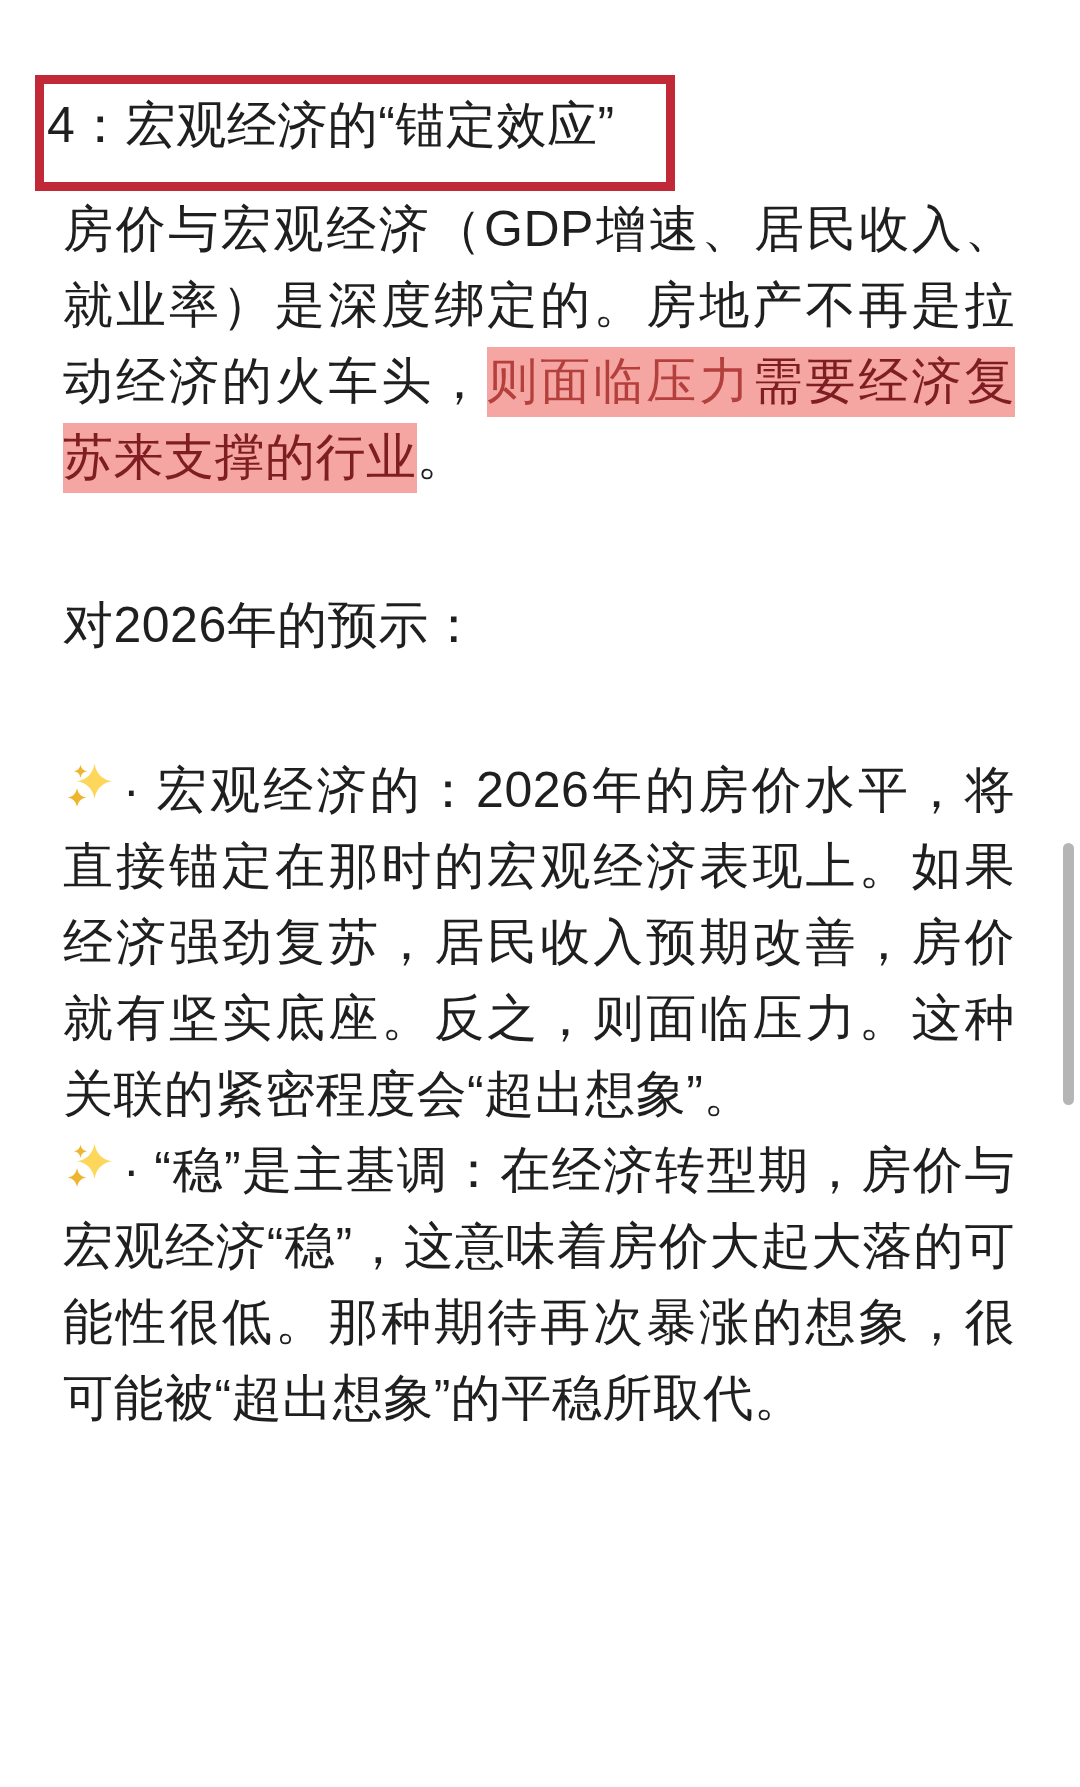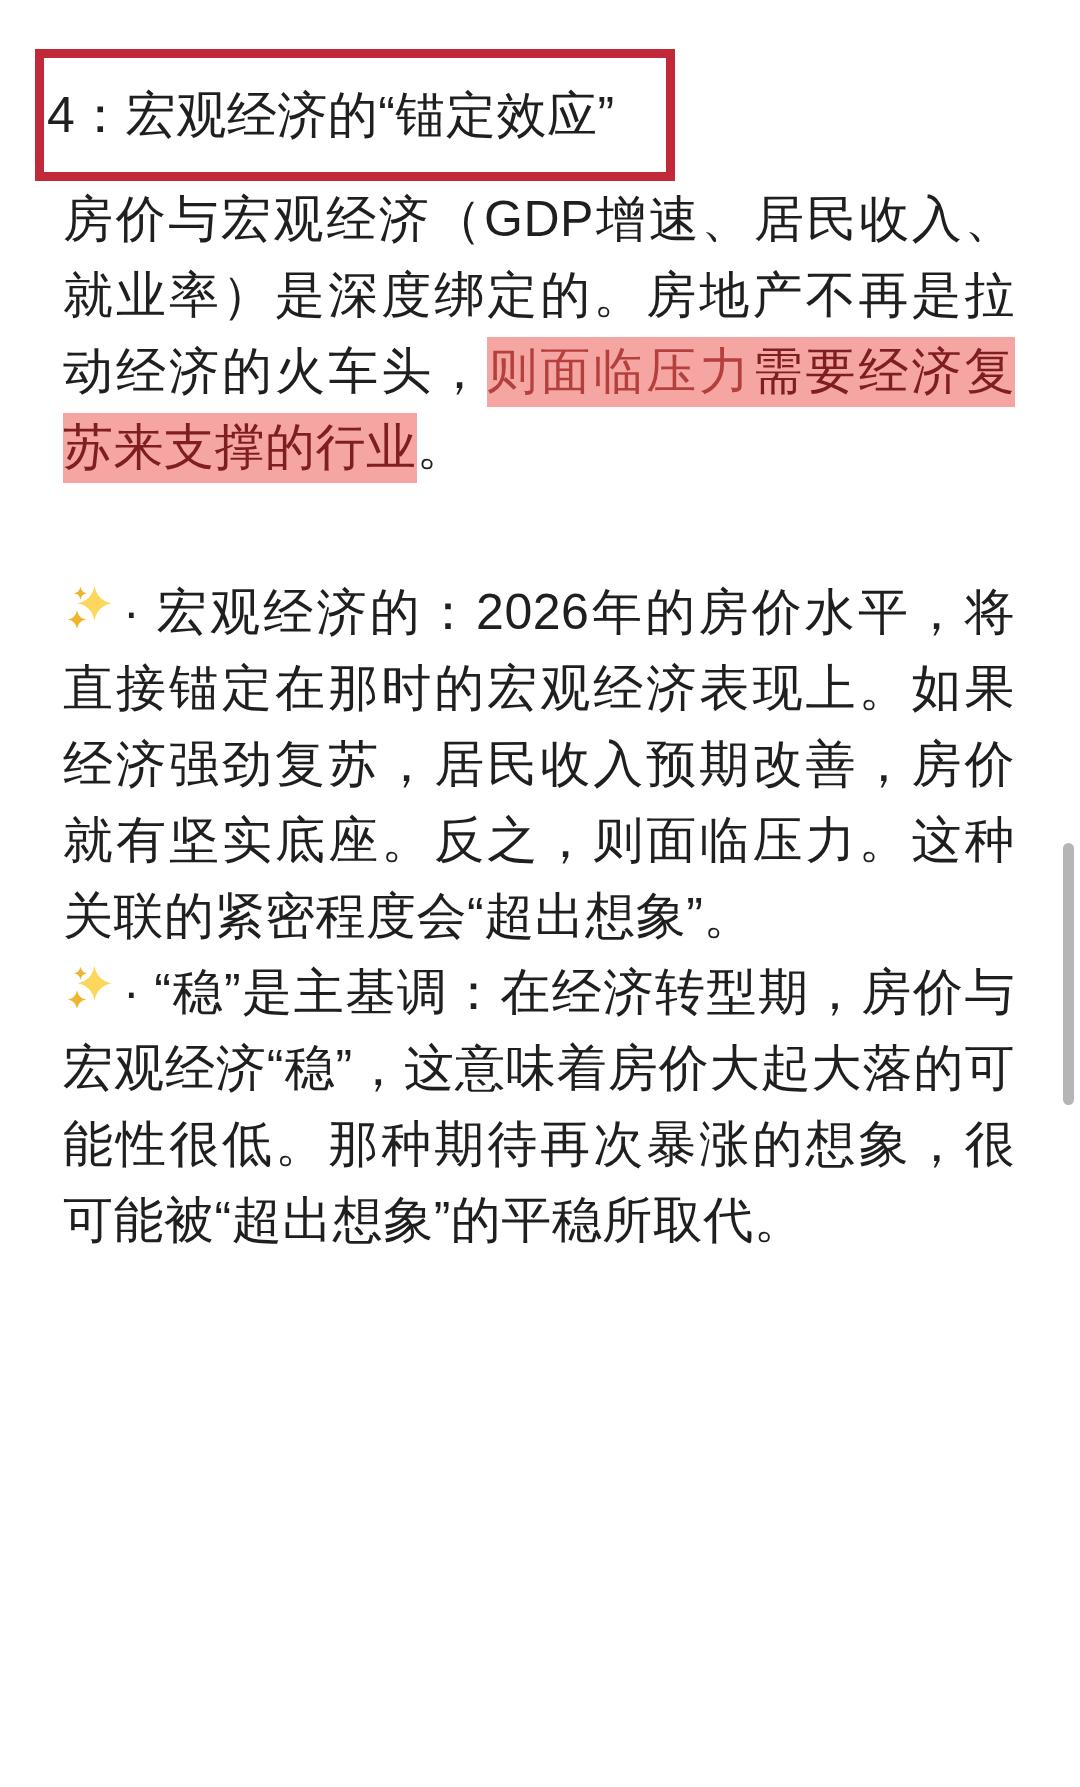--- a/index.html
+++ b/index.html
@@ -16,25 +16,25 @@
   }
   .content {
     padding: 0 65px 0 63px;
     font-size: 50px;
     line-height: 76px;
     text-align: justify;
     letter-spacing: 0.5px;
   }
   .para { margin: 0; }
   .heading-box {
-    margin-top: 49px;
+    margin-top: 75px;
     margin-left: -28px;
     width: 640px;
     border: 9px solid var(--box-border, #c22938);
-    padding: 28px 10px 28px 3px;
+    padding: 12px 10px 28px 3px;
     line-height: 58px;
     text-align: left;
     font-weight: 400;
     font-size: 50px;
   }
   .analysis { margin-top: 56px; }
   .hl {
     background: var(--hl-bg, #f6a6a2);
     padding: 6px 0 8px 0;
     -webkit-box-decoration-break: clone;
@@ -67,20 +67,21 @@
 
 <div class="content">
 
 
   <div class="heading-box">
     <span>4：宏观经济的“锚定效应”</span>
   </div>
 
   <p class="para"><span>房价与宏观经济（GDP增速、居民收入、就业率）是深度绑定的。房地产不再是拉动经济的火车头，</span><span class="hl hl-bright">则面临压力</span><span class="hl hl-dark">需要经济复苏来支撑的行业</span><span>。</span></p>
 
+  <p class="para forecast-label">对2026年的预示：</p>
 
   <div class="insights">
     <p class="para">
       <svg class="sparkle-icon" viewBox="0 0 24 24" aria-hidden="true">
         <path d="M13.5 2 Q14.6 8.4 21 9.5 Q14.6 10.6 13.5 17 Q12.4 10.6 6 9.5 Q12.4 8.4 13.5 2 Z" fill="#fcd75b"></path>
         <path d="M6 12.5 Q6.6 15.9 10 16.5 Q6.6 17.1 6 20.5 Q5.4 17.1 2 16.5 Q5.4 15.9 6 12.5 Z" fill="#f0b52e"></path>
         <path d="M7.5 2.5 Q7.9 4.9 10.3 5.3 Q7.9 5.7 7.5 8.1 Q7.1 5.7 4.7 5.3 Q7.1 4.9 7.5 2.5 Z" fill="#f0b52e"></path>
       </svg><span class="sep">·</span><span>宏观经济的：2026年的房价水平，将直接锚定在那时的宏观经济表现上。如果经济强劲复苏，居民收入预期改善，房价就有坚实底座。反之，则面临压力。这种关联的紧密程度会“超出想象”。</span>
     </p>
     <p class="para">

